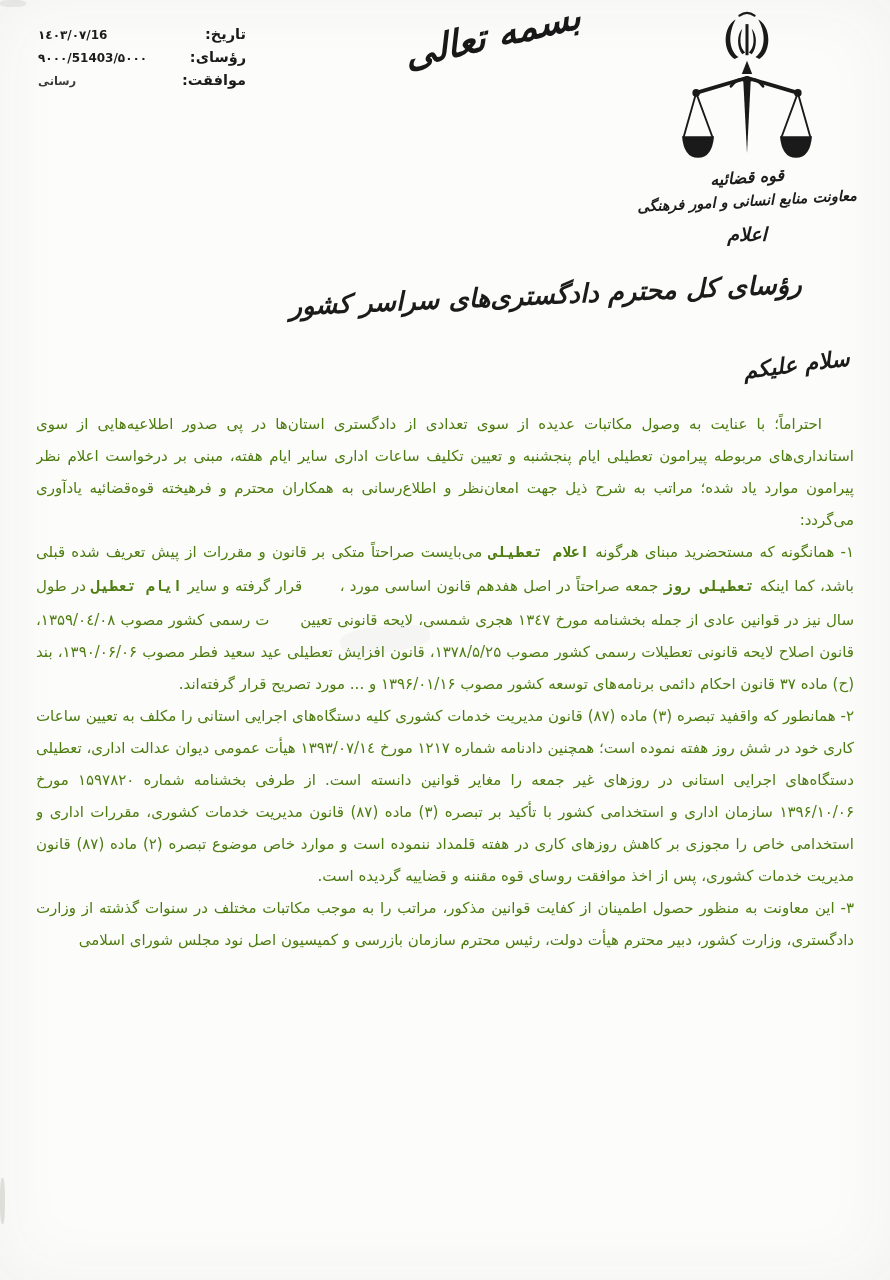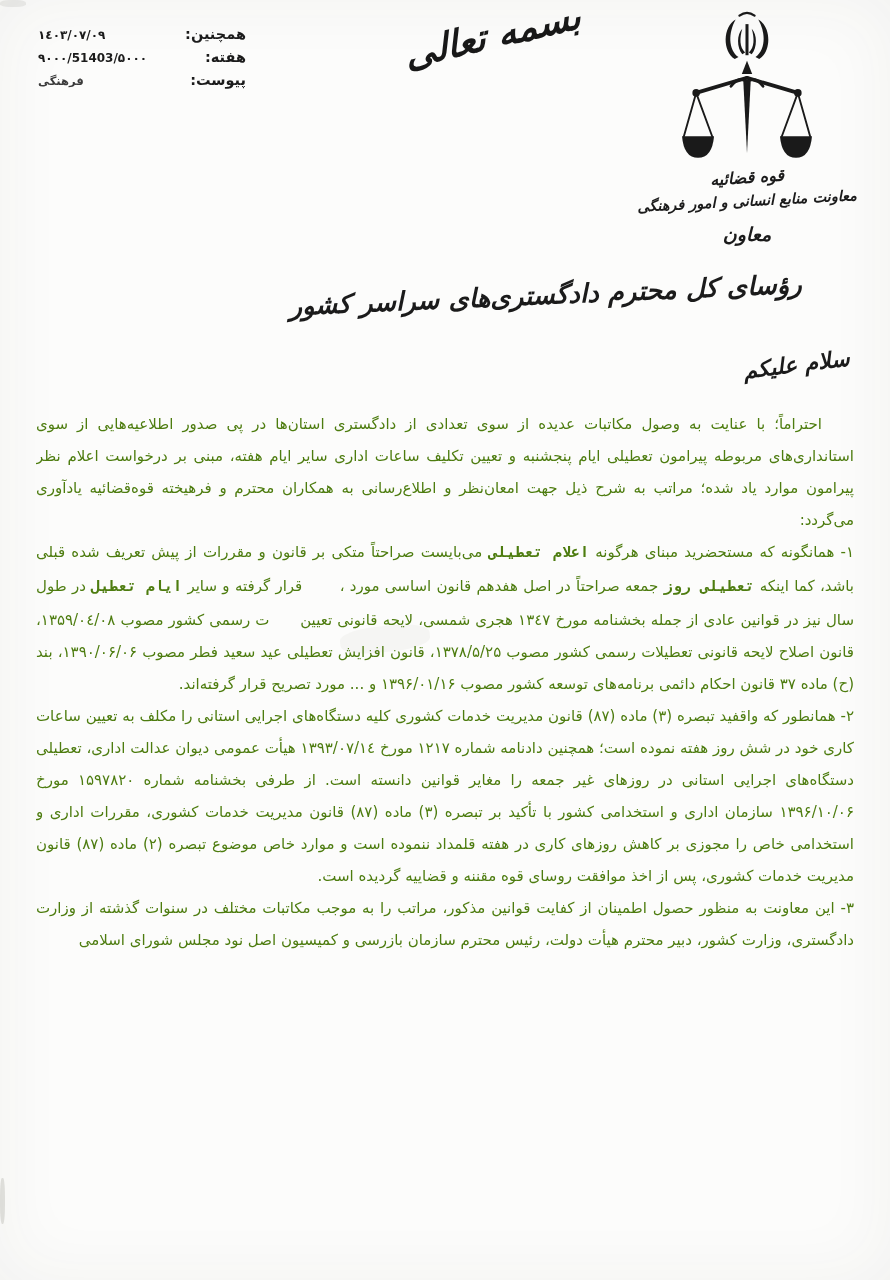--- a/index.html
+++ b/index.html
@@ -55,30 +55,30 @@
   .artifact.a2{top:1178px;left:0;width:5px;height:46px;background:rgba(90,85,75,.16);}
   .artifact.a3{top:626px;left:340px;width:90px;height:26px;background:rgba(120,115,105,.05);transform:rotate(-6deg);}
 </style>
 </head>
 <body>
 
 <div class="page">
 
   <div class="meta">
     <div class="meta-row">
-      <span class="meta-label">همچنین:</span>
-      <span class="meta-value">۱٤۰۳/۰۷/۰۹</span>
+      <span class="meta-label">تاریخ:</span>
+      <span class="meta-value">۱٤۰۳/۰۷/16</span>
     </div>
     <div class="meta-row">
-      <span class="meta-label">هفته:</span>
+      <span class="meta-label">رؤسای:</span>
       <span class="meta-value">۹۰۰۰/51403/۵۰۰۰</span>
     </div>
     <div class="meta-row">
-      <span class="meta-label">پیوست:</span>
-      <span class="meta-value dim">فرهنگی</span>
+      <span class="meta-label">موافقت:</span>
+      <span class="meta-value dim">رسانی</span>
     </div>
   </div>
 
   <div class="bismillah">بسمه تعالی</div>
 
   <div class="org">
     <svg width="132" height="162" viewBox="0 0 140 172" aria-hidden="true">
       <g fill="#1a1a1a" stroke="#1a1a1a" stroke-linecap="round">
 
         <path d="M57,52 C44,44 44,18 58,10 C50,24 50,42 61,50 Z" stroke="none"></path>
@@ -101,21 +101,21 @@
 
         <path d="M16,88 L3,134 M16,88 L33,134" stroke-width="2" fill="none"></path>
         <path d="M1,134 L35,134 Q33,157 18,157 Q3,157 1,134 Z" stroke="none"></path>
 
         <path d="M124,88 L107,134 M124,88 L137,134" stroke-width="2" fill="none"></path>
         <path d="M105,134 L139,134 Q137,157 122,157 Q107,157 105,134 Z" stroke="none"></path>
       </g>
     </svg>
     <div class="org-l1">قوه قضائیه</div>
     <div class="org-l2">معاونت منابع انسانی و امور فرهنگی</div>
-    <div class="org-l3">معاون</div>
+    <div class="org-l3">اعلام</div>
   </div>
 
   <div class="addressee">رؤسای کل محترم دادگستری‌های سراسر کشور</div>
 
   <div class="salutation">سلام علیکم</div>
 
   <div class="letter-body">
       <p class="indent">احتراماً؛ با عنایت به وصول مکاتبات عدیده از سوی تعدادی از دادگستری استان‌ها در پی صدور اطلاعیه‌هایی از سوی استانداری‌های مربوطه پیرامون تعطیلی ایام پنجشنبه و تعیین تکلیف ساعات اداری سایر ایام هفته، مبنی بر درخواست اعلام نظر پیرامون موارد یاد شده؛ مراتب به شرح ذیل جهت امعان‌نظر و اطلاع‌رسانی به همکاران محترم و فرهیخته قوه‌قضائیه یادآوری می‌گردد:</p>
       <p>۱- همانگونه که مستحضرید مبنای هرگونه <b>اعلام تعطیلی</b> می‌بایست صراحتاً متکی بر قانون و مقررات از پیش تعریف شده قبلی باشد، کما اینکه <b>تعطیلی روز</b> جمعه صراحتاً در اصل هفدهم قانون اساسی مورد ،&nbsp;&nbsp;&nbsp;&nbsp;&nbsp;&nbsp; قرار گرفته و سایر <b>ایام تعطیل</b> در طول سال نیز در قوانین عادی از جمله بخشنامه مورخ ۱۳٤۷ هجری شمسی، لایحه قانونی تعیین &nbsp;&nbsp;&nbsp;&nbsp;&nbsp;ت رسمی کشور مصوب ۱۳۵۹/۰٤/۰۸، قانون اصلاح لایحه قانونی تعطیلات رسمی کشور مصوب ۱۳۷۸/۵/۲۵، قانون افزایش تعطیلی عید سعید فطر مصوب ۱۳۹۰/۰۶/۰۶، بند (ح) ماده ۳۷ قانون احکام دائمی برنامه‌های توسعه کشور مصوب ۱۳۹۶/۰۱/۱۶ و ... مورد تصریح قرار گرفته‌اند.</p>
       <p>۲- همانطور که واقفید تبصره (۳) ماده (۸۷) قانون مدیریت خدمات کشوری کلیه دستگاه‌های اجرایی استانی را مکلف به تعیین ساعات کاری خود در شش روز هفته نموده است؛ همچنین دادنامه شماره ۱۲۱۷ مورخ ۱۳۹۳/۰۷/۱٤ هیأت عمومی دیوان عدالت اداری، تعطیلی دستگاه‌های اجرایی استانی در روزهای غیر جمعه را مغایر قوانین دانسته است. از طرفی بخشنامه شماره ۱۵۹۷۸۲۰ مورخ ۱۳۹۶/۱۰/۰۶ سازمان اداری و استخدامی کشور با تأکید بر تبصره (۳) ماده (۸۷) قانون مدیریت خدمات کشوری، مقررات اداری و استخدامی خاص را مجوزی بر کاهش روزهای کاری در هفته قلمداد ننموده است و موارد خاص موضوع تبصره (۲) ماده (۸۷) قانون مدیریت خدمات کشوری، پس از اخذ موافقت روسای قوه مقننه و قضاییه گردیده است.</p>

